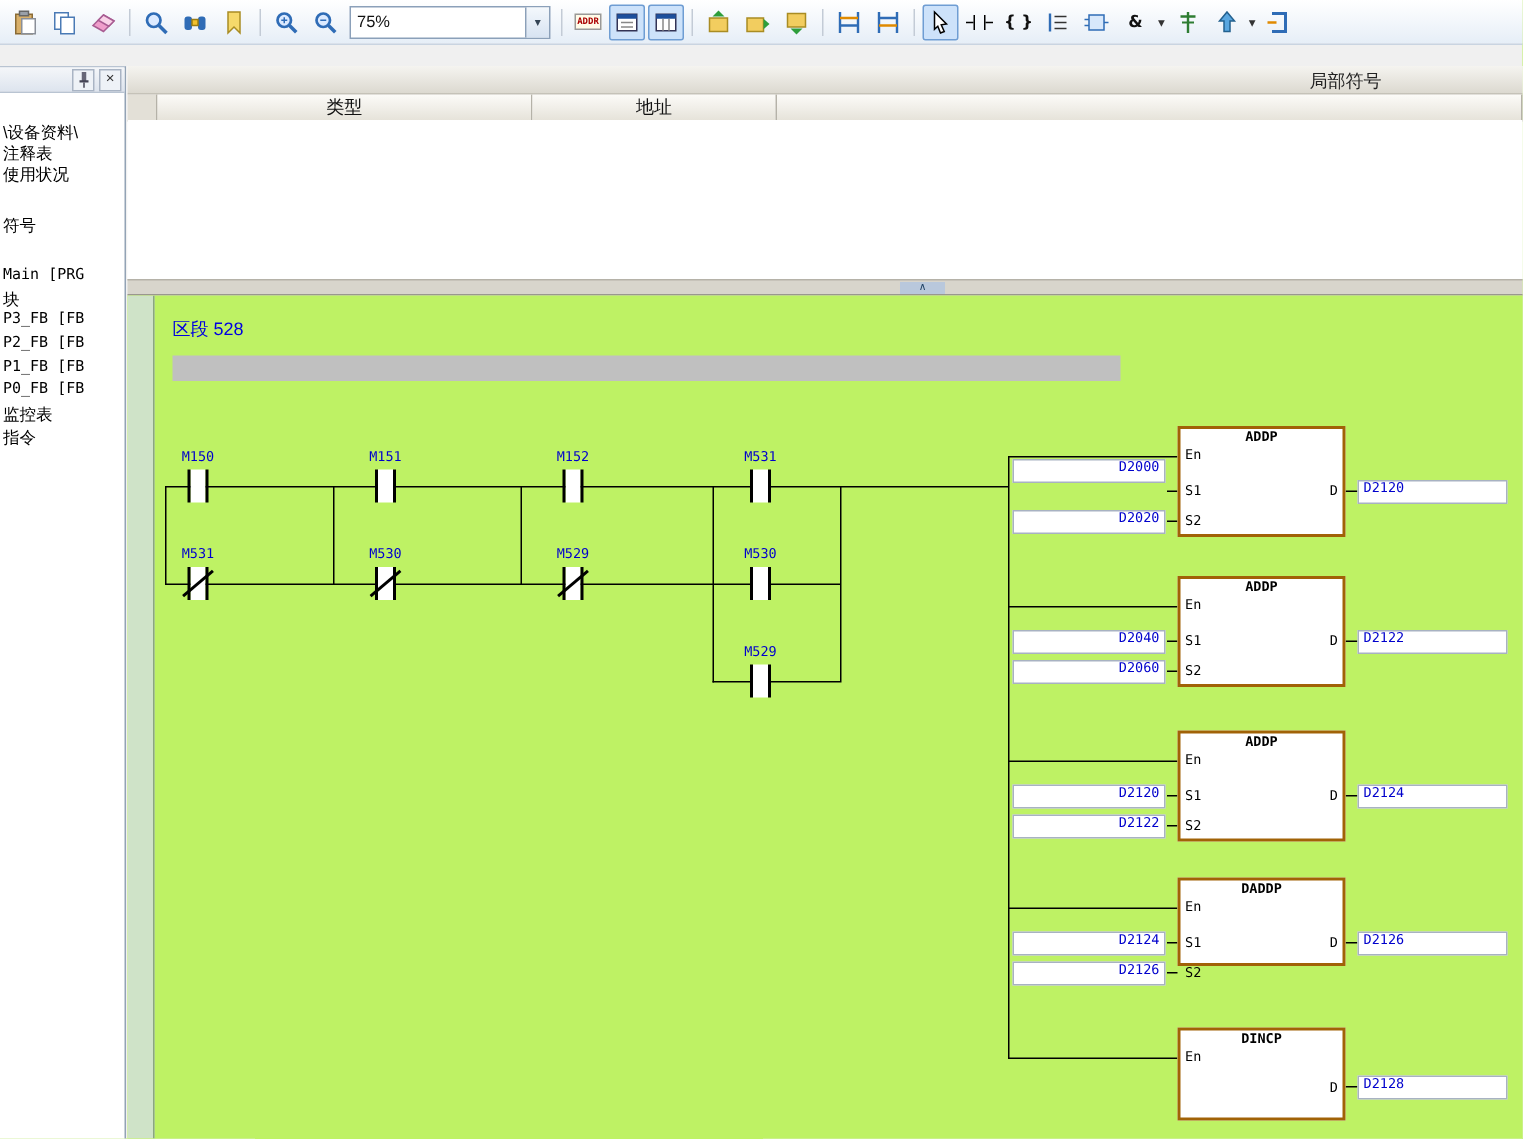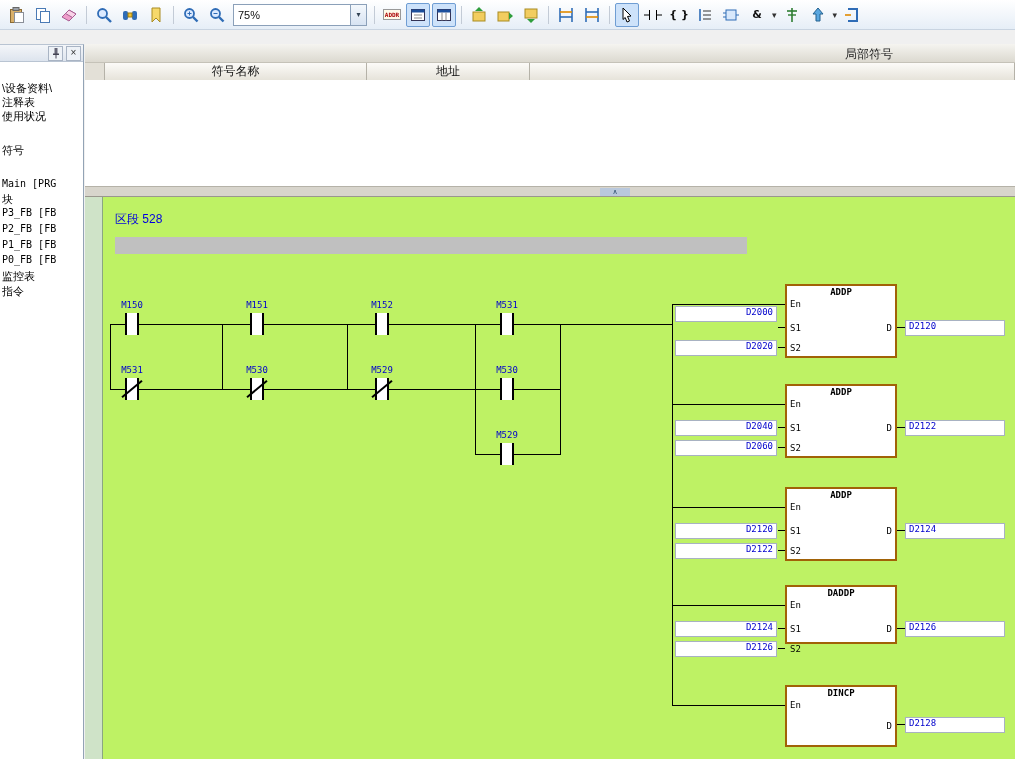--- a/index.html
+++ b/index.html
@@ -31,21 +31,21 @@
                 align-items:center;padding-right:2px;gap:3px}
   .sh-btn{width:13px;height:13px;display:flex;align-items:center;justify-content:center;
           font-size:10px;line-height:10px;color:#333;border:1px solid #a9b4c4;background:#eef2f7}
   .tree{position:absolute;left:0;right:0;top:16px;bottom:0;font-size:11px;color:#000;overflow:hidden}
   .tree-item{position:absolute;left:2px;white-space:nowrap}
   .tree-item.mono{font-family:"DejaVu Sans Mono",monospace;font-size:10px}
   
   .symbols{position:absolute;left:85px;top:44px;right:0;height:142px;background:#fff;box-sizing:border-box}
   .sym-title{height:18px;background:linear-gradient(#f5f4f0,#dcd9d0);border-bottom:1px solid #c5c2b8;
              position:relative;font-size:12px;color:#222}
-  .sym-title span{position:absolute;left:760px;top:2px}
+  .sym-title span{position:absolute;left:788px;top:2px}
   .sym-cols{height:18px;display:flex;font-size:12px;color:#111}
   .sym-col{height:18px;line-height:17px;text-align:center;
            background:linear-gradient(#fcfbf8,#e6e3da);border-right:1px solid #b5b2a8;
            border-bottom:1px solid #b5b2a8;box-sizing:border-box;flex:0 0 auto}
   .sym-gutter{background:#e3e0d7}
   .sym-fill{flex:1 1 auto}
   .sym-body{position:absolute;left:0;right:0;top:36px;bottom:0;background:#fff}
   
   .splitter{position:absolute;left:85px;right:0;top:186px;height:11px;background:#d8d5cc;
             border-top:1px solid #b5b2a8;border-bottom:1px solid #9a978e;box-sizing:border-box}
@@ -284,21 +284,21 @@
       <div class="tree-item" style="top:223px">指令</div>
     </div>
   </div>
 
   <div class="symbols">
     <div class="sym-title">
       <span>局部符号</span>
     </div>
     <div class="sym-cols">
       <div class="sym-col sym-gutter" style="width:20px"></div>
-      <div class="sym-col" style="width:262px">符号名称</div>
+      <div class="sym-col" style="width:250px">类型</div>
       <div class="sym-col" style="width:163px">地址</div>
       <div class="sym-col sym-fill"></div>
     </div>
     <div class="sym-body"></div>
   </div>
 
   <div class="splitter">
     <div class="collapse">∧</div>
   </div>
 

